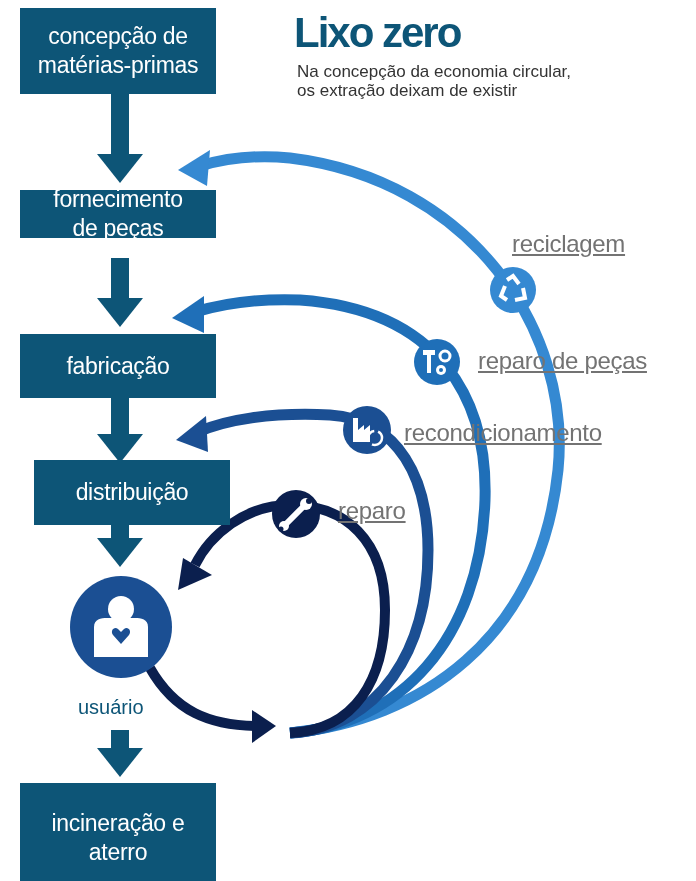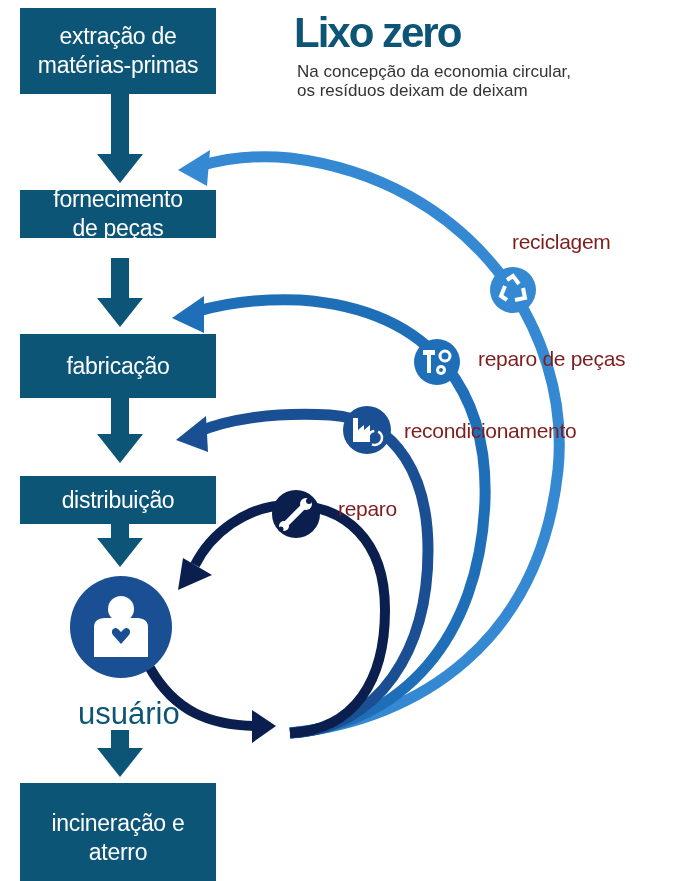--- a/index.html
+++ b/index.html
@@ -2,30 +2,30 @@
 <html><head>
 <meta charset="utf-8">
 <style>
   html,body{margin:0;padding:0;background:#ffffff;}
   body{width:696px;height:881px;position:relative;overflow:hidden;font-family:"Liberation Sans","DejaVu Sans",sans-serif;}
   .box{position:absolute;left:20px;width:196px;background:#0d5577;color:#ffffff;display:flex;align-items:center;justify-content:center;text-align:center;font-size:23px;line-height:29px;letter-spacing:-0.3px;box-sizing:border-box;padding:0 6px;}
   .box span{white-space:pre-line;}
   #b1{top:8px;height:86px;}
   #b2{top:190px;height:48px;}
   #b3{top:334px;height:64px;}
-  #b4{top:476px;height:48px;}
+  #b4{top:460px;height:65px;margin-left:14px;}
   #b5{top:783px;height:110px;}
   .title{position:absolute;left:294px;top:2px;font-size:42px;font-weight:bold;color:#0d5577;letter-spacing:-2px;line-height:62px;}
   .subtitle{position:absolute;left:297px;top:62px;font-size:17px;color:#333333;line-height:19px;white-space:pre-line;}
-  .label{position:absolute;font-size:21px;color:#7f1d1d;letter-spacing:-0.3px;white-space:nowrap;}
+  .label{position:absolute;font-size:24px;color:#737373;letter-spacing:-0.3px;white-space:nowrap;text-decoration:underline;}
   #lbl-recic{left:512px;top:230px;}
   #lbl-coleta{left:478px;top:347px;}
   #lbl-recond{left:404px;top:419px;}
   #lbl-reparo{left:338px;top:497px;}
-  #lbl-user{position:absolute;left:78px;top:696px;font-size:31px;color:#0d5577;}
+  #lbl-user{position:absolute;left:78px;top:696px;font-size:20px;color:#0d5577;}
   svg#diagram{position:absolute;left:0;top:0;}
 </style>
 </head>
 <body>
 
 <svg id="diagram" width="696" height="881" viewBox="0 0 696 881">
 
   <g fill="#0d5577">
     <g>
       <rect x="111" y="94" width="18" height="62"></rect>
@@ -107,24 +107,24 @@
   <g transform="translate(121,627)">
     <circle r="51" fill="#1b4f93"></circle>
     <circle cx="0" cy="-18" r="13" fill="#fff"></circle>
     <path d="M-27,30 L-27,0 C-27,-8 -20,-9 -14,-9 L14,-9 C20,-9 27,-8 27,0 L27,30 Z" fill="#fff"></path>
     <path d="M0,17 L-8,8 C-11,4 -7,-1 -3,2 L0,5 L3,2 C7,-1 11,4 8,8 Z" fill="#1b4f93"></path>
   </g>
 </svg>
 
 <div class="title">Lixo zero</div>
 <div class="subtitle">Na concepção da economia circular,
-os resíduos deixam de deixam</div>
+os extração deixam de existir</div>
 
 <div class="box" id="b1">
-    <span>extração de
+    <span>concepção de
 matérias-primas</span>
   </div>
 <div class="box" id="b2">
     <span>fornecimento
 de peças</span>
   </div>
 <div class="box" id="b3">
     <span>fabricação</span>
   </div>
 <div class="box" id="b4">

